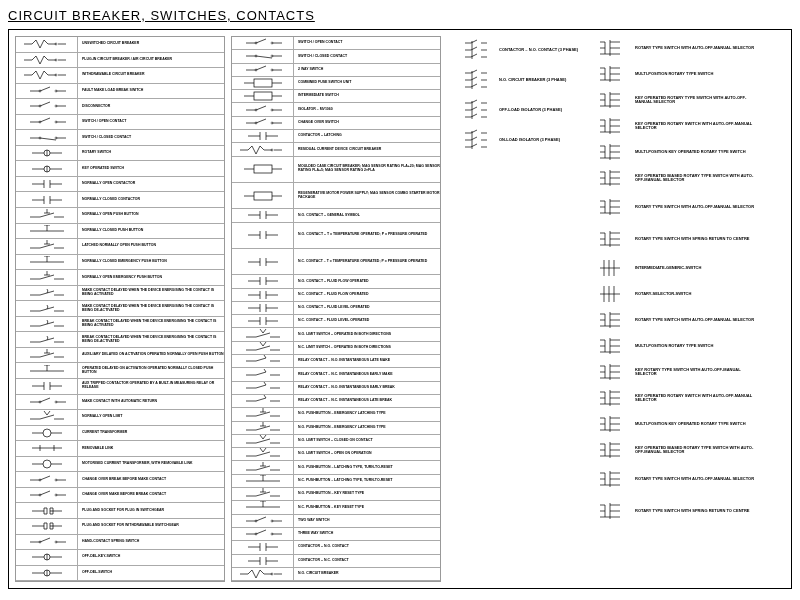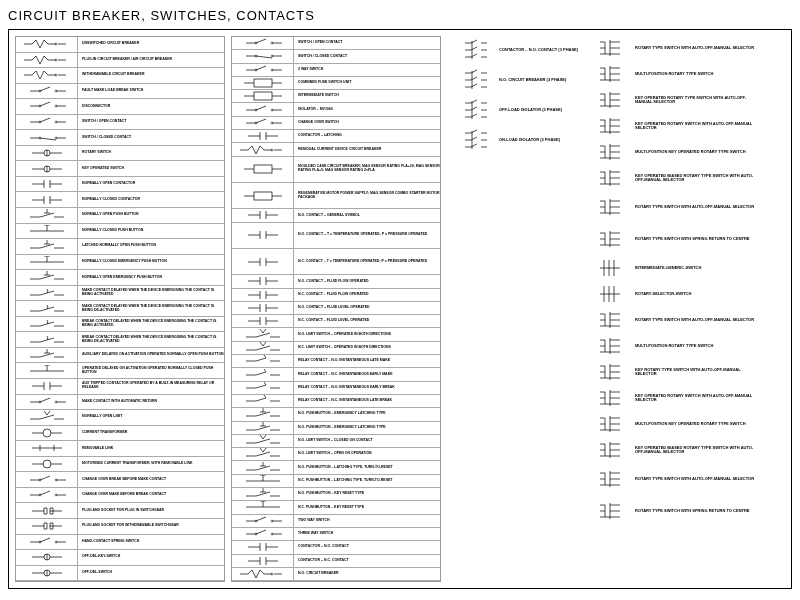--- a/index.html
+++ b/index.html
@@ -1,17 +1,17 @@
 <!DOCTYPE html>
 <html><head>
 <meta charset="utf-8">
 <style>
   * { margin: 0; padding: 0; box-sizing: border-box; }
   body { font-family: Arial, sans-serif; background: #fff; width: 800px; height: 600px; padding: 8px; }
-  .title { font-size: 13px; font-weight: 400; letter-spacing: 1px; margin-bottom: 6px; }
+  .title { font-size: 13px; font-weight: 400; letter-spacing: 1px; margin-bottom: 6px; text-decoration: underline; }
   .container { border: 1px solid #000; height: 560px; display: flex; padding: 6px; gap: 6px; }
   .col { display: flex; flex-direction: column; }
   .col1, .col2 { border: 1px solid #999; }
   .col1 { width: 210px; }
   .col2 { width: 210px; }
   .col3 { width: 130px; margin-left: 8px; }
   .col4 { width: 170px; }
   .row { display: flex; border-bottom: 1px solid #aaa; height: 17.5px; align-items: center; font-size: 3.5px; }
   .col3 .row, .col4 .row { border: none; height: 28px; font-size: 4px; margin-bottom: 2px; }
   .sym { width: 62px; flex-shrink: 0; display: flex; align-items: center; justify-content: center; height: 100%; border-right: 1px solid #aaa; }

